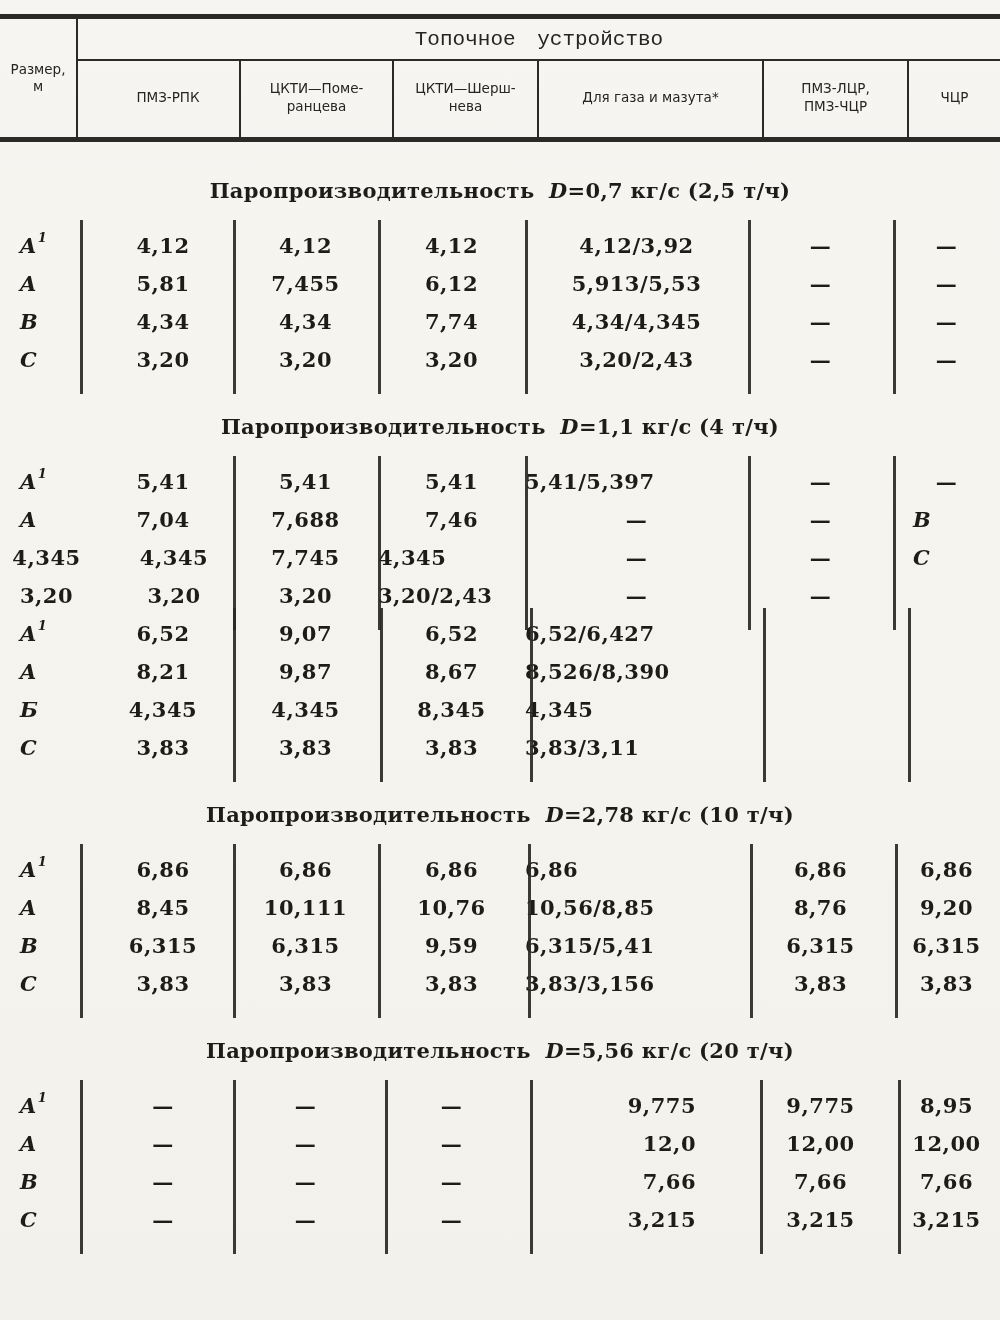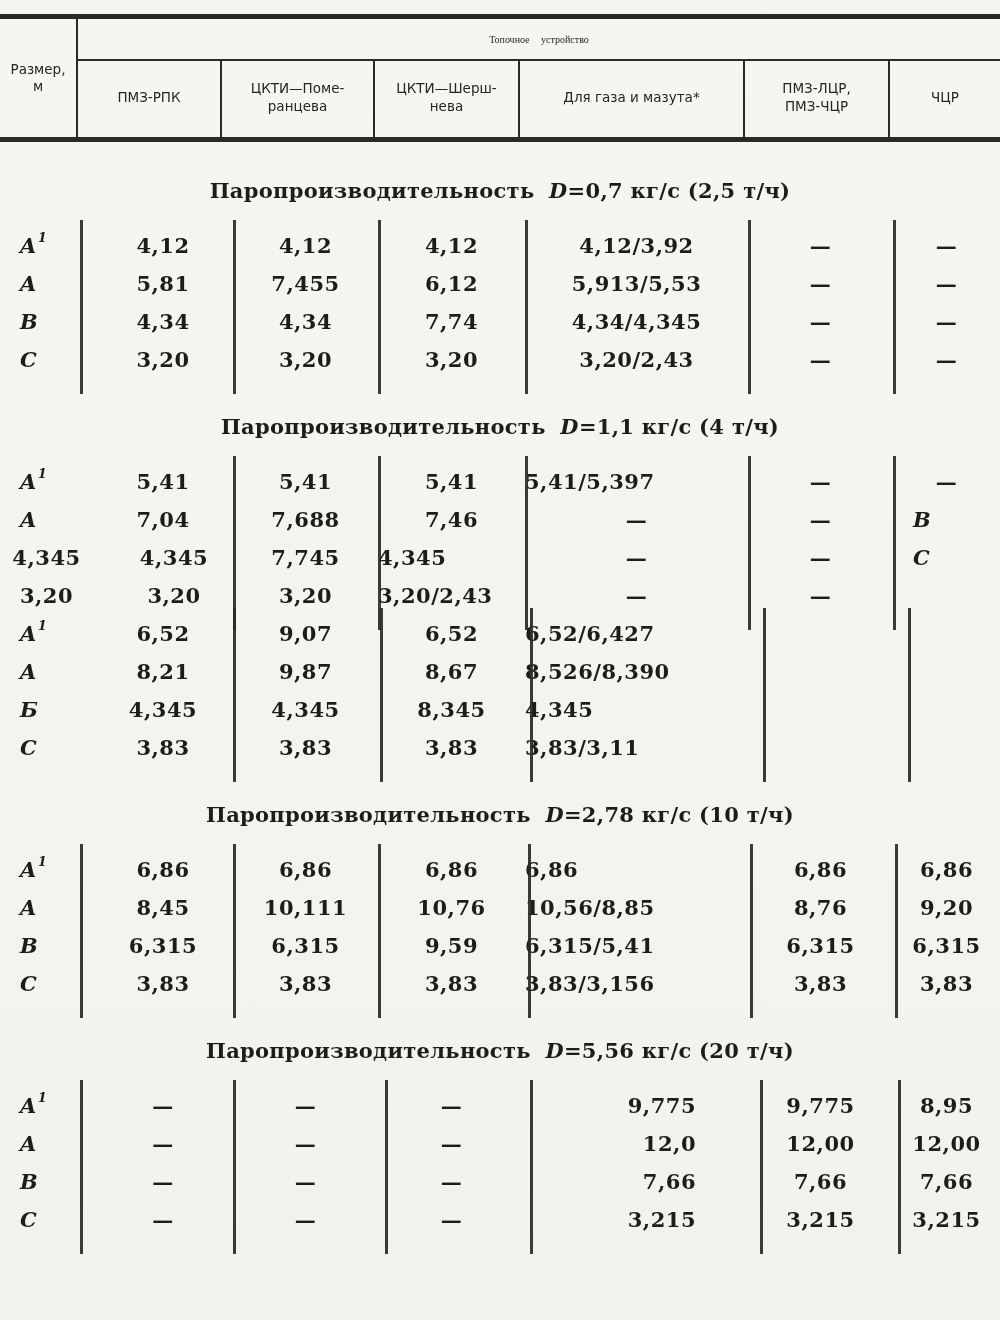--- a/index.html
+++ b/index.html
@@ -16,24 +16,24 @@
     display:grid; grid-template-columns:78px 1fr;
   }
   .head-size {
     border-right:2px solid #2b2a27;
     display:flex; align-items:center; justify-content:center; text-align:center;
     font-family:"DejaVu Sans", sans-serif; font-size:13.5px; line-height:1.25;
     white-space:pre-line; color:#262522;
   }
   .group-row {
     height:40px; display:flex; align-items:center; justify-content:center;
-    font-family:Liberation Serif, serif; font-size:10px; word-spacing:9px;
+    font-family:Liberation Mono, monospace; font-size:21px; word-spacing:9px;
     border-bottom:2px solid #2b2a27; color:#262522;
   }
-  .subcols { display:grid; grid-template-columns:142px 153px 145px 225px 145px 1fr; }
+  .subcols { display:grid; grid-template-columns:142px 153px 145px 225px 145px 1fr;padding-left:19px; }
   .subcol {
     min-height:62px; display:flex; align-items:center; justify-content:center;
     text-align:center; font-family:"DejaVu Sans", sans-serif; font-size:13.5px;
     line-height:1.3; white-space:pre-line; padding:6px 3px 8px; color:#262522;
   }
   .subcol + .subcol { border-left:2px solid #2b2a27; }
   
   .sec-title {
     margin:36px 0 20px; height:28px; text-align:center;
     font-size:21px; font-weight:bold; color:#1d1c19; letter-spacing:0.3px;

